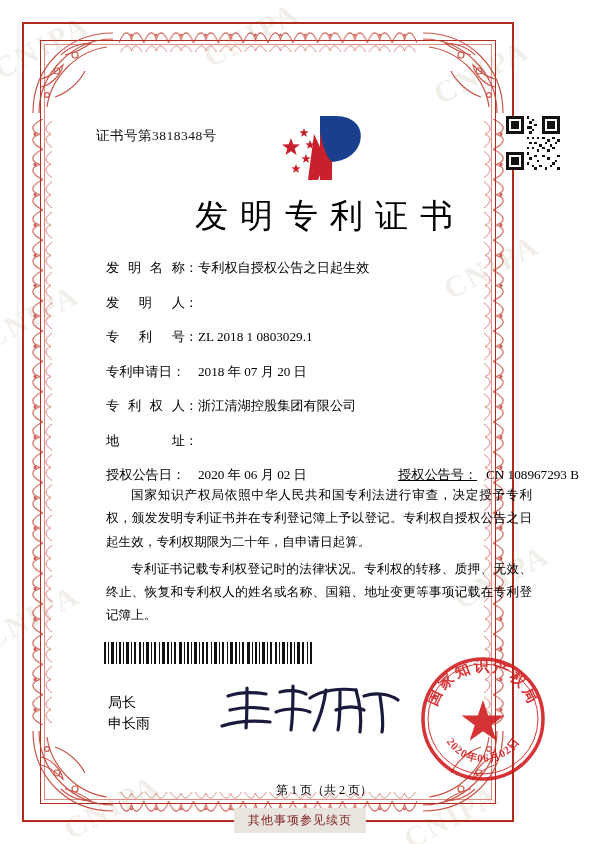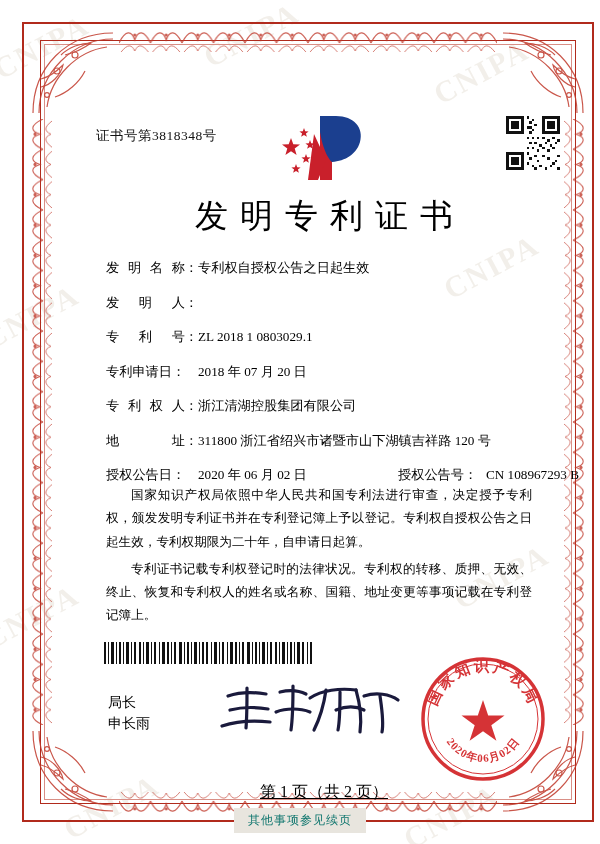--- a/index.html
+++ b/index.html
@@ -32,21 +32,21 @@
     white-space: nowrap;
     transform: rotate(-28deg);
     font-size: 30px;
   }
 
   
   .cert {
     position: absolute;
     left: 22px;
     top: 22px;
-    width: 572px;
+    width: 492px;
     height: 800px;
     border: 2px solid #b12a1c;
     box-sizing: border-box;
     z-index: 1;
   }
   .cert-inner {
     position: absolute;
     left: 16px;
     top: 16px;
     right: 16px;
@@ -180,20 +180,21 @@
     white-space: nowrap;
   }
   .field-row.inline2 .field-value {
     flex: 0 0 auto;
     width: 200px;
   }
   .field-label2 {
     flex: 0 0 auto;
     width: 88px;
     white-space: nowrap;
+    text-decoration: underline;
   }
   .field-value2 {
     flex: 1 1 auto;
     white-space: nowrap;
   }
 
   .paragraphs {
     position: absolute;
     left: 32px;
     right: 30px;
@@ -240,32 +241,31 @@
     width: 130px;
     height: 130px;
   }
 
   .page-footer {
     position: absolute;
     left: 0;
     right: 0;
     top: 688px;
     text-align: center;
-    font-size: 16px;
+    font-size: 12px;
     color: #000;
-    text-decoration: underline;
   }
 
   .note-box {
     position: absolute;
     left: 50%;
     transform: translateX(-50%);
     top: 808px;
     background: #e8e5de;
-    color: #0f766e;
+    color: #7f1d1d;
     font-size: 12px;
     padding: 4px 14px;
     z-index: 4;
     letter-spacing: 1px;
   }
 </style>
 </head>
 <body>
 
 <div class="watermark-layer">
@@ -513,21 +513,20 @@
             <span>人：</span>
         </div>
         <div class="field-value">浙江清湖控股集团有限公司</div>
       </div>
 
       <div class="field-row">
         <div class="field-label spread">
           <span>地</span>
             <span>址：</span>
         </div>
-        <div class="field-value">311800 浙江省绍兴市诸暨市山下湖镇吉祥路 120 号</div>
       </div>
 
       <div class="field-row inline2">
         <div class="field-label">授权公告日：</div>
         <div class="field-value">2020 年 06 月 02 日</div>
         <div class="field-label2">授权公告号：</div>
         <div class="field-value2">CN 108967293 B</div>
       </div>
 
     </div>

